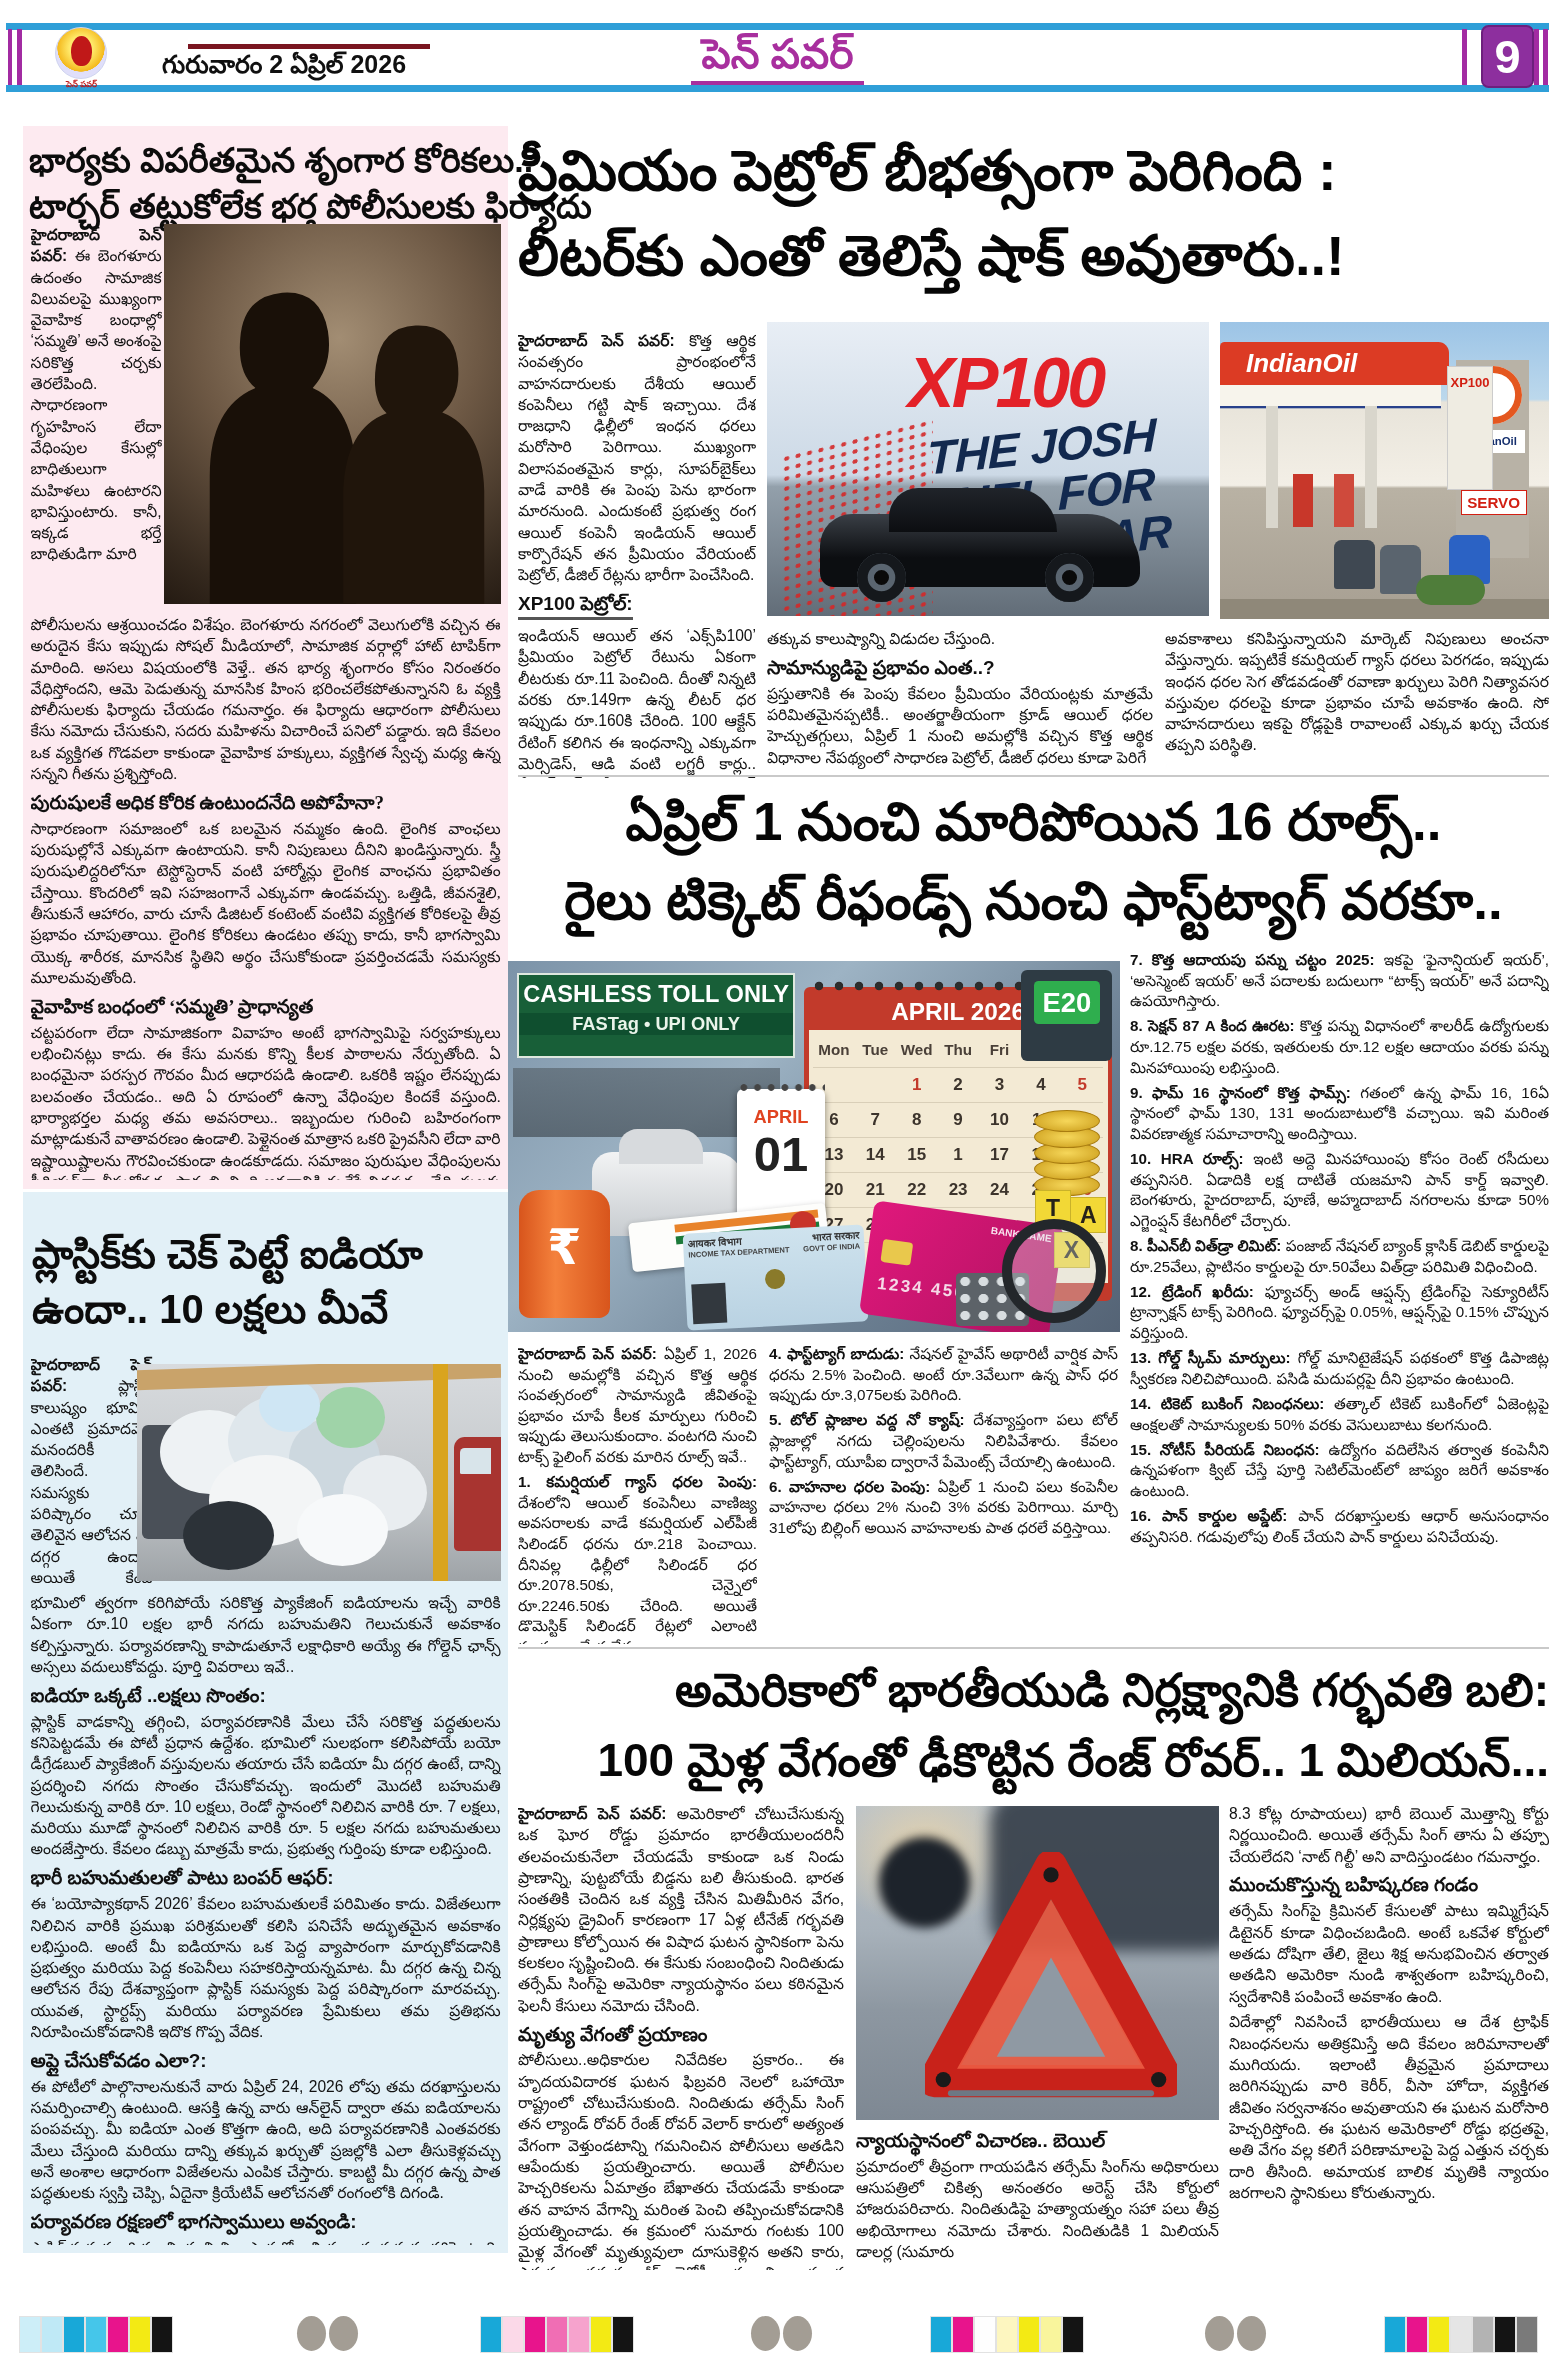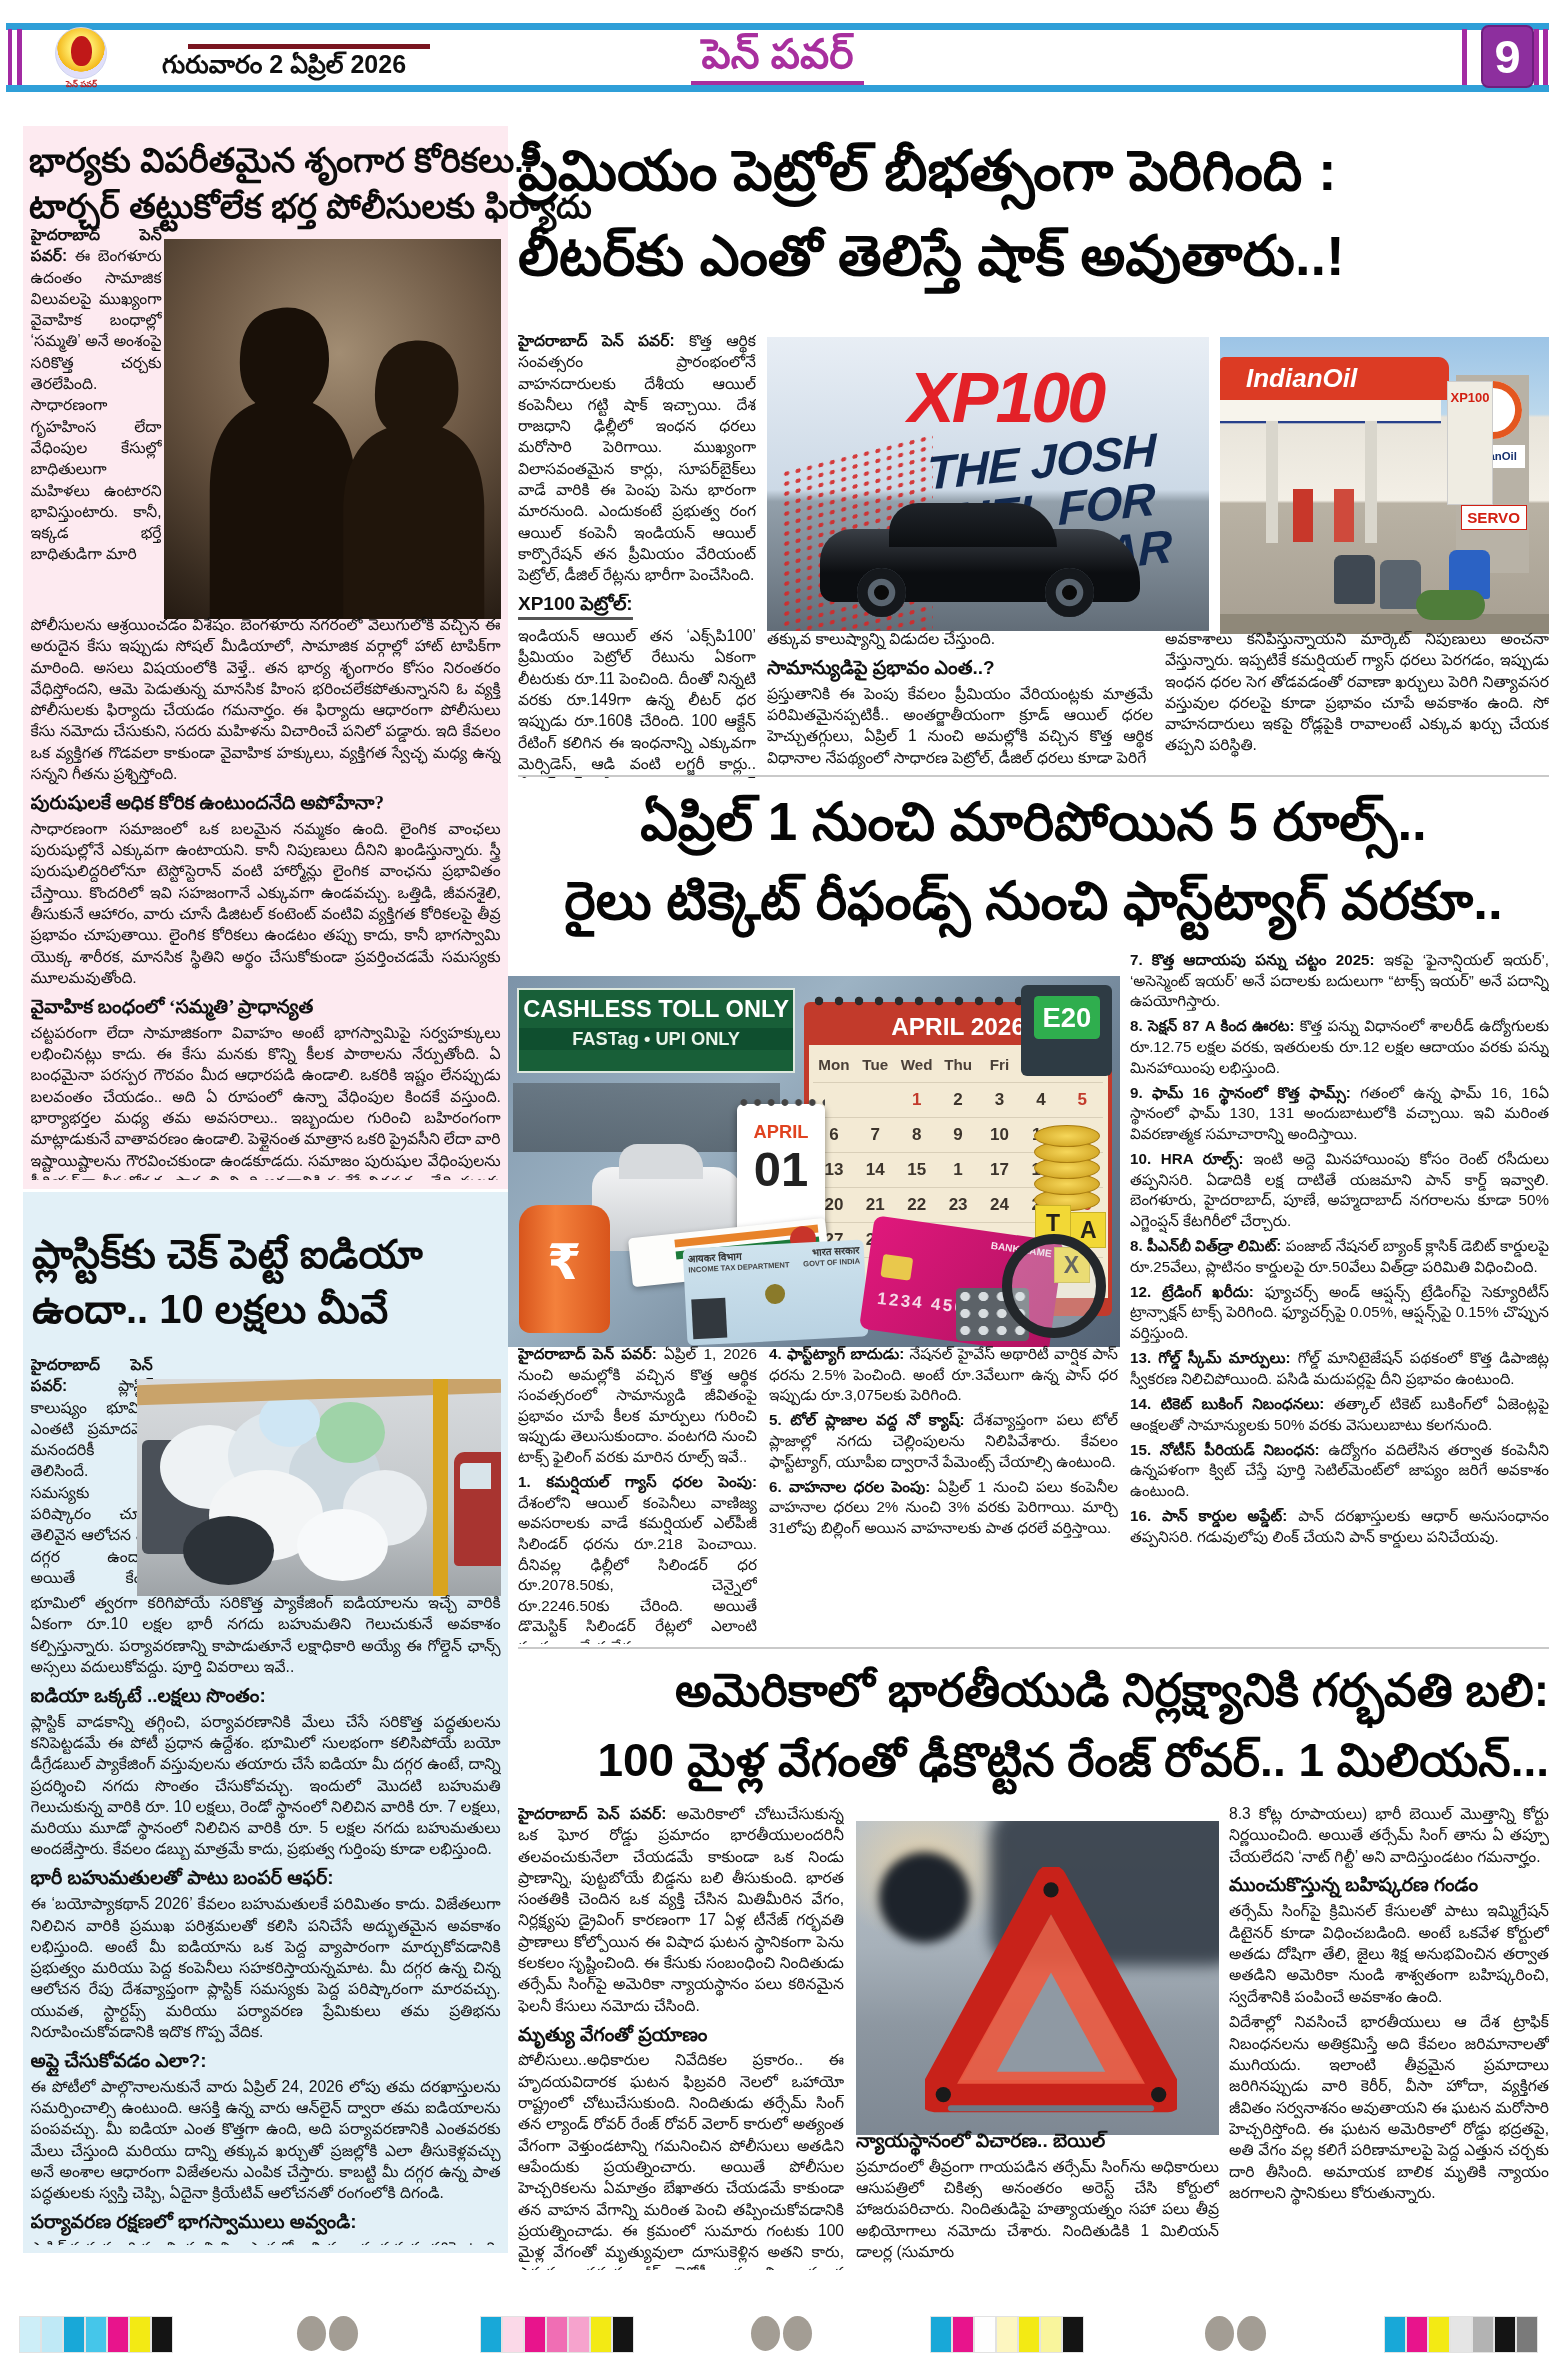--- a/index.html
+++ b/index.html
@@ -20,21 +20,21 @@
   .logo-flame{position:absolute;left:14.5px;top:7.6px;width:21.3px;height:30.5px;background:#c01818;border-radius:50% 50% 45% 45%;}
   .logo-txt{font-size:8.4px;color:#c01818;font-weight:bold;text-align:center;}
   
   .bodytxt{font-size:15.6px;line-height:21.3px;text-align:justify;overflow:hidden;}
   .bodytxt p{margin:0 0 4.6px 0;}
   .lead{font-weight:bold;}
   .subhead{font-weight:bold;font-size:19px;margin:7.6px 0 4.6px 0;}
   .subrule{display:inline-block;border-bottom:3px solid #555;padding-bottom:3px;}
   .divider{height:1.5px;background:#c9c9c9;}
   
-  .photo{overflow:hidden;margin-top:15px;}
+  .photo{overflow:hidden;}
   
   .couple{background:radial-gradient(circle at 52% 30%,#a28d73 0%,#6d5844 45%,#35291e 85%,#241a12 100%);}
   
   .garbage{background:linear-gradient(#d8dbde 0%,#c3c7ca 60%,#9ea3a7 100%);}
   .blob{position:absolute;border-radius:50%;}
   
   .xp100{background:linear-gradient(180deg,#e8eef5 0%,#ccd9e6 52%,#93a0ab 56%,#626d78 100%);}
   .xpdots{position:absolute;left:13.7px;top:114px;width:152px;height:252px;transform:skewY(-14deg);
           background-image:radial-gradient(#d42828 2.3px,rgba(0,0,0,0) 2.7px);background-size:11.4px 10px;opacity:.9;}
   .xplogo{position:absolute;left:141px;top:21.3px;font-size:70px;font-weight:bold;font-style:italic;color:#e32128;letter-spacing:-3px;}
@@ -258,21 +258,21 @@
     <div class="subhead">సామాన్యుడిపై ప్రభావం ఎంత..?</div>
     <p>ప్రస్తుతానికి ఈ పెంపు కేవలం ప్రీమియం వేరియంట్లకు మాత్రమే పరిమితమైనప్పటికీ.. అంతర్జాతీయంగా క్రూడ్ ఆయిల్ ధరల హెచ్చుతగ్గులు, ఏప్రిల్ 1 నుంచి అమల్లోకి వచ్చిన కొత్త ఆర్థిక విధానాల నేపథ్యంలో సాధారణ పెట్రోల్, డీజిల్ ధరలు కూడా పెరిగే</p>
   </div>
   <div class="abs bodytxt" style="left:1165px;top:628px;width:384px;height:143px;">
     <p>అవకాశాలు కనిపిస్తున్నాయని మార్కెట్ నిపుణులు అంచనా వేస్తున్నారు. ఇప్పటికే కమర్షియల్ గ్యాస్ ధరలు పెరగడం, ఇప్పుడు ఇంధన ధరల సెగ తోడవడంతో రవాణా ఖర్చులు పెరిగి నిత్యావసర వస్తువుల ధరలపై కూడా ప్రభావం చూపే అవకాశం ఉంది. సో వాహనదారులు ఇకపై రోడ్లపైకి రావాలంటే ఎక్కువ ఖర్చు చేయక తప్పని పరిస్థితి.</p>
   </div>
 
   <div class="abs divider" style="left:518px;top:775px;width:1031px;"></div>
 
   <div class="abs" style="left:518px;top:782px;width:1031px;height:162px;text-align:center;font-weight:bold;font-size:53px;line-height:79px;color:#060606;">
-    <div class="hl1">ఏప్రిల్ 1 నుంచి మారిపోయిన 5 రూల్స్..</div>
+    <div class="hl1">ఏప్రిల్ 1 నుంచి మారిపోయిన 16 రూల్స్..</div>
     <div class="hl2">రైలు టిక్కెట్ రీఫండ్స్ నుంచి ఫాస్ట్‌ట్యాగ్ వరకూ..</div>
   </div>
 
   <div class="abs photo collage" style="left:508px;top:961px;width:612px;height:371px;">
     <div class="tollbooth"></div>
     <div class="tollsign">
       <div class="t1">CASHLESS TOLL ONLY</div>
       <div class="t2" style="background:#0f4f2f;">FASTag • UPI ONLY</div>
     </div>
     <div class="tollcar"></div>

